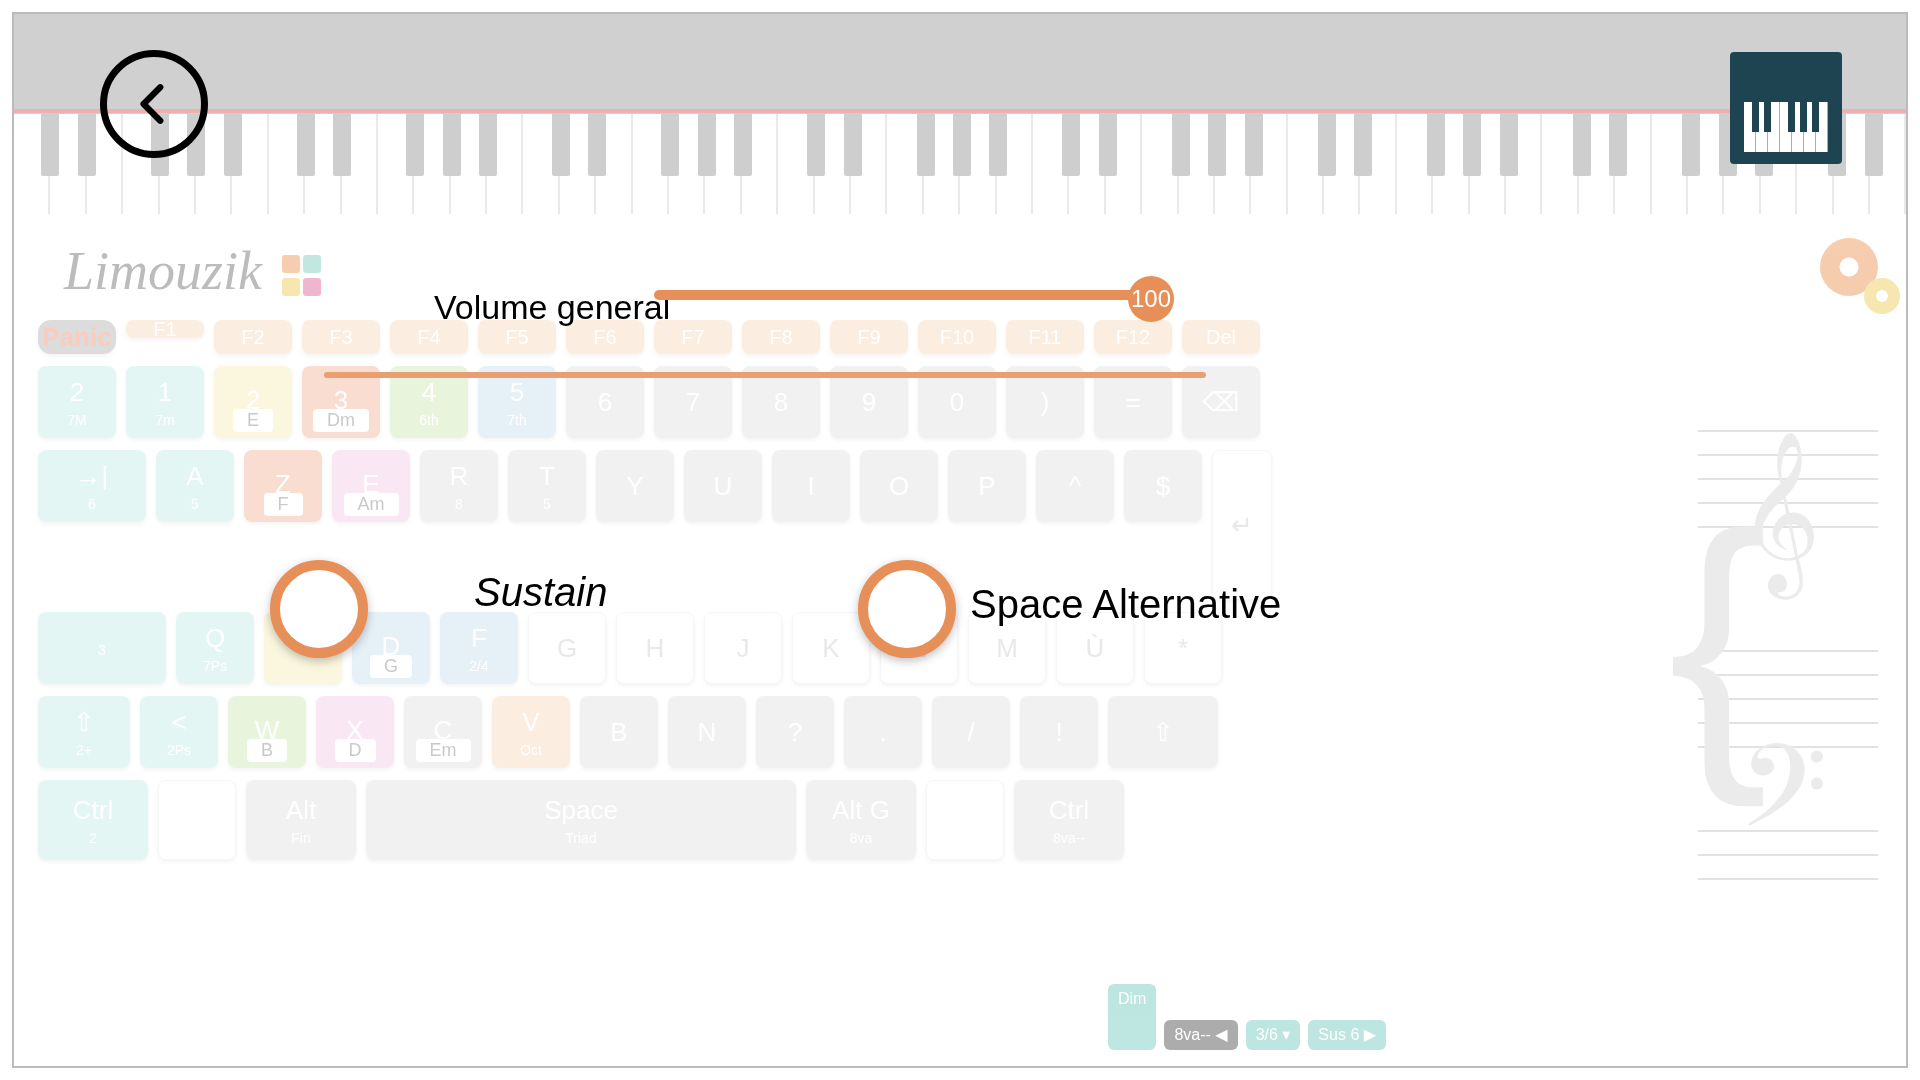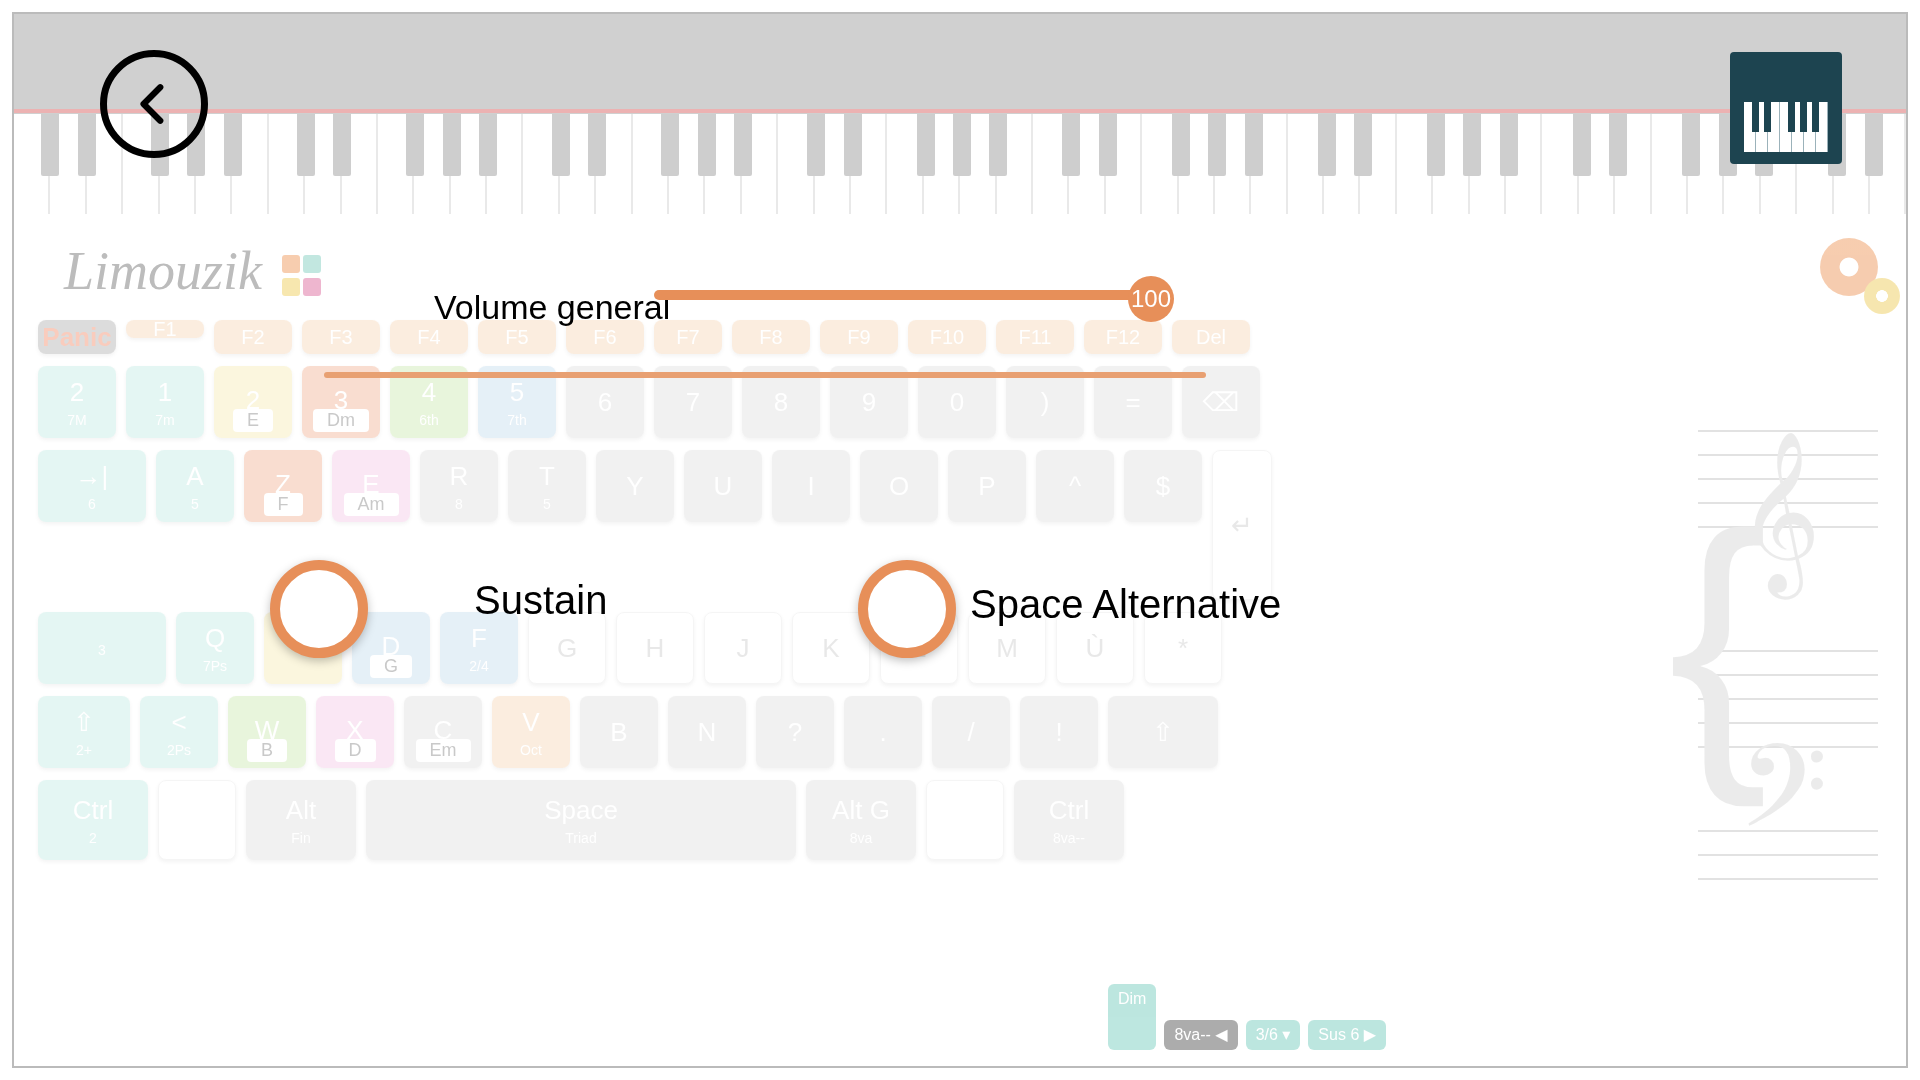--- a/index.html
+++ b/index.html
@@ -62,21 +62,21 @@
   .krow { display:flex; gap:10px; margin-bottom:12px; }
   .key { border-radius:8px; display:flex; flex-direction:column; align-items:center; justify-content:center; color:#fff; font-size:26px; font-weight:400; box-shadow:0 2px 4px rgba(0,0,0,0.15); position:relative; }
   .key.small{ height:34px; font-size:20px;}
   .sub { font-size:14px; margin-top:4px; }
   .chip { position:absolute; bottom:6px; background:#fff; color:#666; font-size:18px; padding:1px 14px; border-radius:4px;}
 
   .c-mint{background:#b5e7de;} .c-orange{background:#f5cda5;} .c-yellow{background:#f4e7a2;} .c-ored{background:#f0a07a;}
   .c-green{background:#bfe59e;} .c-blue{background:#b7d5ea;} .c-pink{background:#f3bde0;} .c-grey{background:#d8d8d8;}
   .c-white{background:#fff;color:#c0c0c0;border:1px solid #e5e5e5;}
 
-  .panic { background:#9e9e9e !important; color:#ef6e45 !important; font-weight:600 !important; }
+  .panic { background:#9e9e9e !important; color:#ef6e45 !important; font-weight:600 !important;border-radius:13px; }
 
   .bottom-chips { position:absolute; bottom:16px; left:1094px; display:flex; gap:8px; }
   .bottom-chips .chipb{ background:#87d3c6; opacity:0.55; color:#fff; font-size:16px; padding:6px 10px; border-radius:6px; text-align:center; line-height:1.1;}
   .bottom-chips .chipb.dark{ background:#6a6a6a;}
 </style>
 </head>
 <body>
 
 <div class="frame">
 
@@ -241,21 +241,21 @@
 
     <div class="kbd">
       <div class="krow" id="fnrow">
           <div class="key panic" style="width: 78px; height: 34px;">Panic</div>
           <div class="key c-orange small" style="width: 78px; height: 18px;">F1</div>
           <div class="key c-orange small" style="width: 78px; height: 34px;">F2</div>
           <div class="key c-orange small" style="width: 78px; height: 34px;">F3</div>
           <div class="key c-orange small" style="width: 78px; height: 34px;">F4</div>
           <div class="key c-orange small" style="width: 78px; height: 34px;">F5</div>
           <div class="key c-orange small" style="width: 78px; height: 34px;">F6</div>
-          <div class="key c-orange small" style="width: 68px; height: 34px;">F7</div>
+          <div class="key c-orange small" style="width: 78px; height: 34px;">F7</div>
           <div class="key c-orange small" style="width: 78px; height: 34px;">F8</div>
           <div class="key c-orange small" style="width: 78px; height: 34px;">F9</div>
           <div class="key c-orange small" style="width: 78px; height: 34px;">F10</div>
           <div class="key c-orange small" style="width: 78px; height: 34px;">F11</div>
           <div class="key c-orange small" style="width: 78px; height: 34px;">F12</div>
           <div class="key c-orange small" style="width: 78px; height: 34px;">Del</div>
         </div>
       <div class="krow" id="row1">
           <div class="key c-mint" style="width: 78px; height: 72px;">2<div class="sub">7M</div></div>
           <div class="key c-mint" style="width: 78px; height: 72px;">1<div class="sub">7m</div></div>
@@ -333,21 +333,21 @@
 
     <div class="volume-label">Volume general</div>
     <div class="volume-track"></div>
     <div class="volume-thumb">
       <span>100</span>
     </div>
 
     <div class="sep-line"></div>
 
     <div class="toggle" style="top:340px; left:256px;"></div>
-    <div class="toggle-label" style="top:358px; left:460px;">Sustain</div>
+    <div class="toggle-label" style="top:350px; left:460px;font-style:italic;">Sustain</div>
 
     <div class="toggle" style="top:340px; left:844px;"></div>
     <div class="toggle-label" style="top:362px; left:956px;">Space Alternative</div>
 
     <div class="bottom-chips">
       <div class="chipb" style="margin-top:-36px">Dim</div>
       <div class="chipb dark">8va--
 ◀</div>
       <div class="chipb">3/6
 ▾</div>

